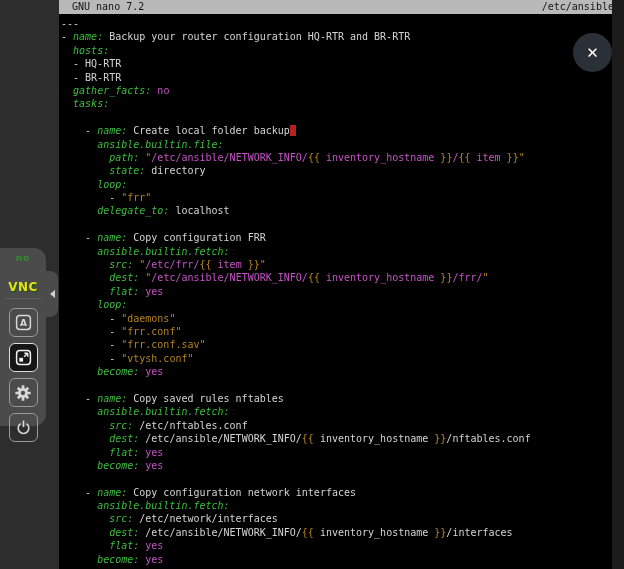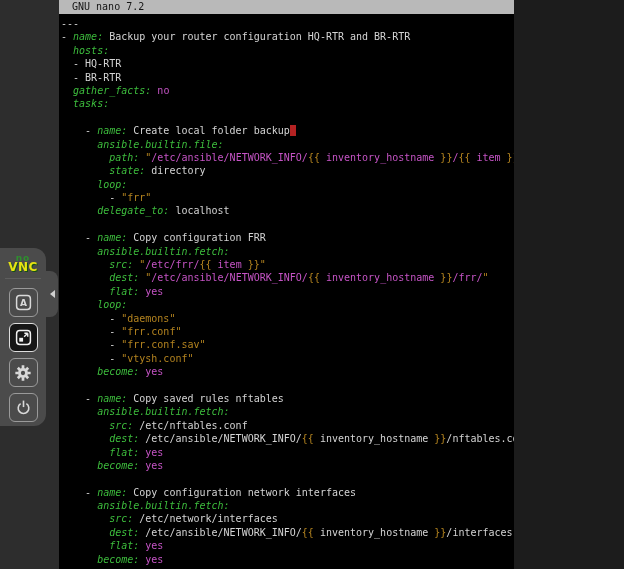--- a/index.html
+++ b/index.html
@@ -1,16 +1,16 @@
 <!DOCTYPE html>
 <html><head>
 <meta charset="utf-8">
 <style>
   html,body{margin:0;padding:0;background:#1c1c1c;}
-  .stage{position:relative;width:514px;height:569px;overflow:hidden;background:#0ea5e9;
+  .stage{position:relative;width:612px;height:569px;overflow:hidden;background:#0ea5e9;
          font-family:"DejaVu Sans Mono",monospace;}
   
   .left-strip{position:absolute;left:0;top:0;width:59px;height:569px;background:#2d2d2d;}
   
   .titlebar{position:absolute;left:59px;top:0;width:565px;height:14px;background:#b9b9b9;
             color:#141414;font-size:10px;line-height:14px;white-space:nowrap;overflow:hidden;
             box-sizing:border-box;padding-left:13px;display:flex;justify-content:space-between;}
   .titlebar .file{margin-right:-2px;}
   
   .screen{position:absolute;left:59px;top:14px;width:565px;height:555px;background:#000;
@@ -26,21 +26,21 @@
   .close-btn{position:absolute;left:573px;top:33px;width:39px;height:39px;border-radius:50%;
              background:#2b2f36;color:#ffffff;display:flex;align-items:center;justify-content:center;
              font-family:"DejaVu Sans",sans-serif;font-size:15px;cursor:pointer;}
   
   .panel{position:absolute;left:0;top:248px;width:46px;height:178px;background:#4b4b4b;
          border-radius:0 12px 12px 0;box-sizing:border-box;}
   .logo{text-align:center;padding:7px 0 5px 0;margin:0 5px;border-bottom:1px solid #5e5e5e;
         font-family:"DejaVu Sans",sans-serif;font-weight:bold;}
   .logo .no{display:block;color:#2e8f2e;font-size:9px;line-height:7px;letter-spacing:1px;}
   .logo .vnc{display:block;color:#e6e312;font-size:12px;line-height:11px;letter-spacing:.5px;
-             text-shadow:1px 1px 0 #145214;}
+             text-shadow:1px 1px 0 #145214;margin-top:20px;}
   .btn-col{display:flex;flex-direction:column;align-items:center;gap:6px;padding-top:9px;}
   .vnc-btn{width:29px;height:29px;border:1px solid #9a9a9a;border-radius:6px;background:transparent;
            display:flex;align-items:center;justify-content:center;cursor:pointer;box-sizing:border-box;}
   .vnc-btn.active{background:#161616;border-color:#dddddd;}
   .icn{display:flex;align-items:center;justify-content:center;}
   
   .handle{position:absolute;left:46px;top:271px;width:12px;height:46px;background:#4b4b4b;
           border-radius:0 8px 8px 0;display:flex;align-items:center;justify-content:center;cursor:pointer;}
   .handle-arrow{width:0;height:0;border-top:4px solid transparent;border-bottom:4px solid transparent;
                 border-right:5px solid #d0d0d0;}

